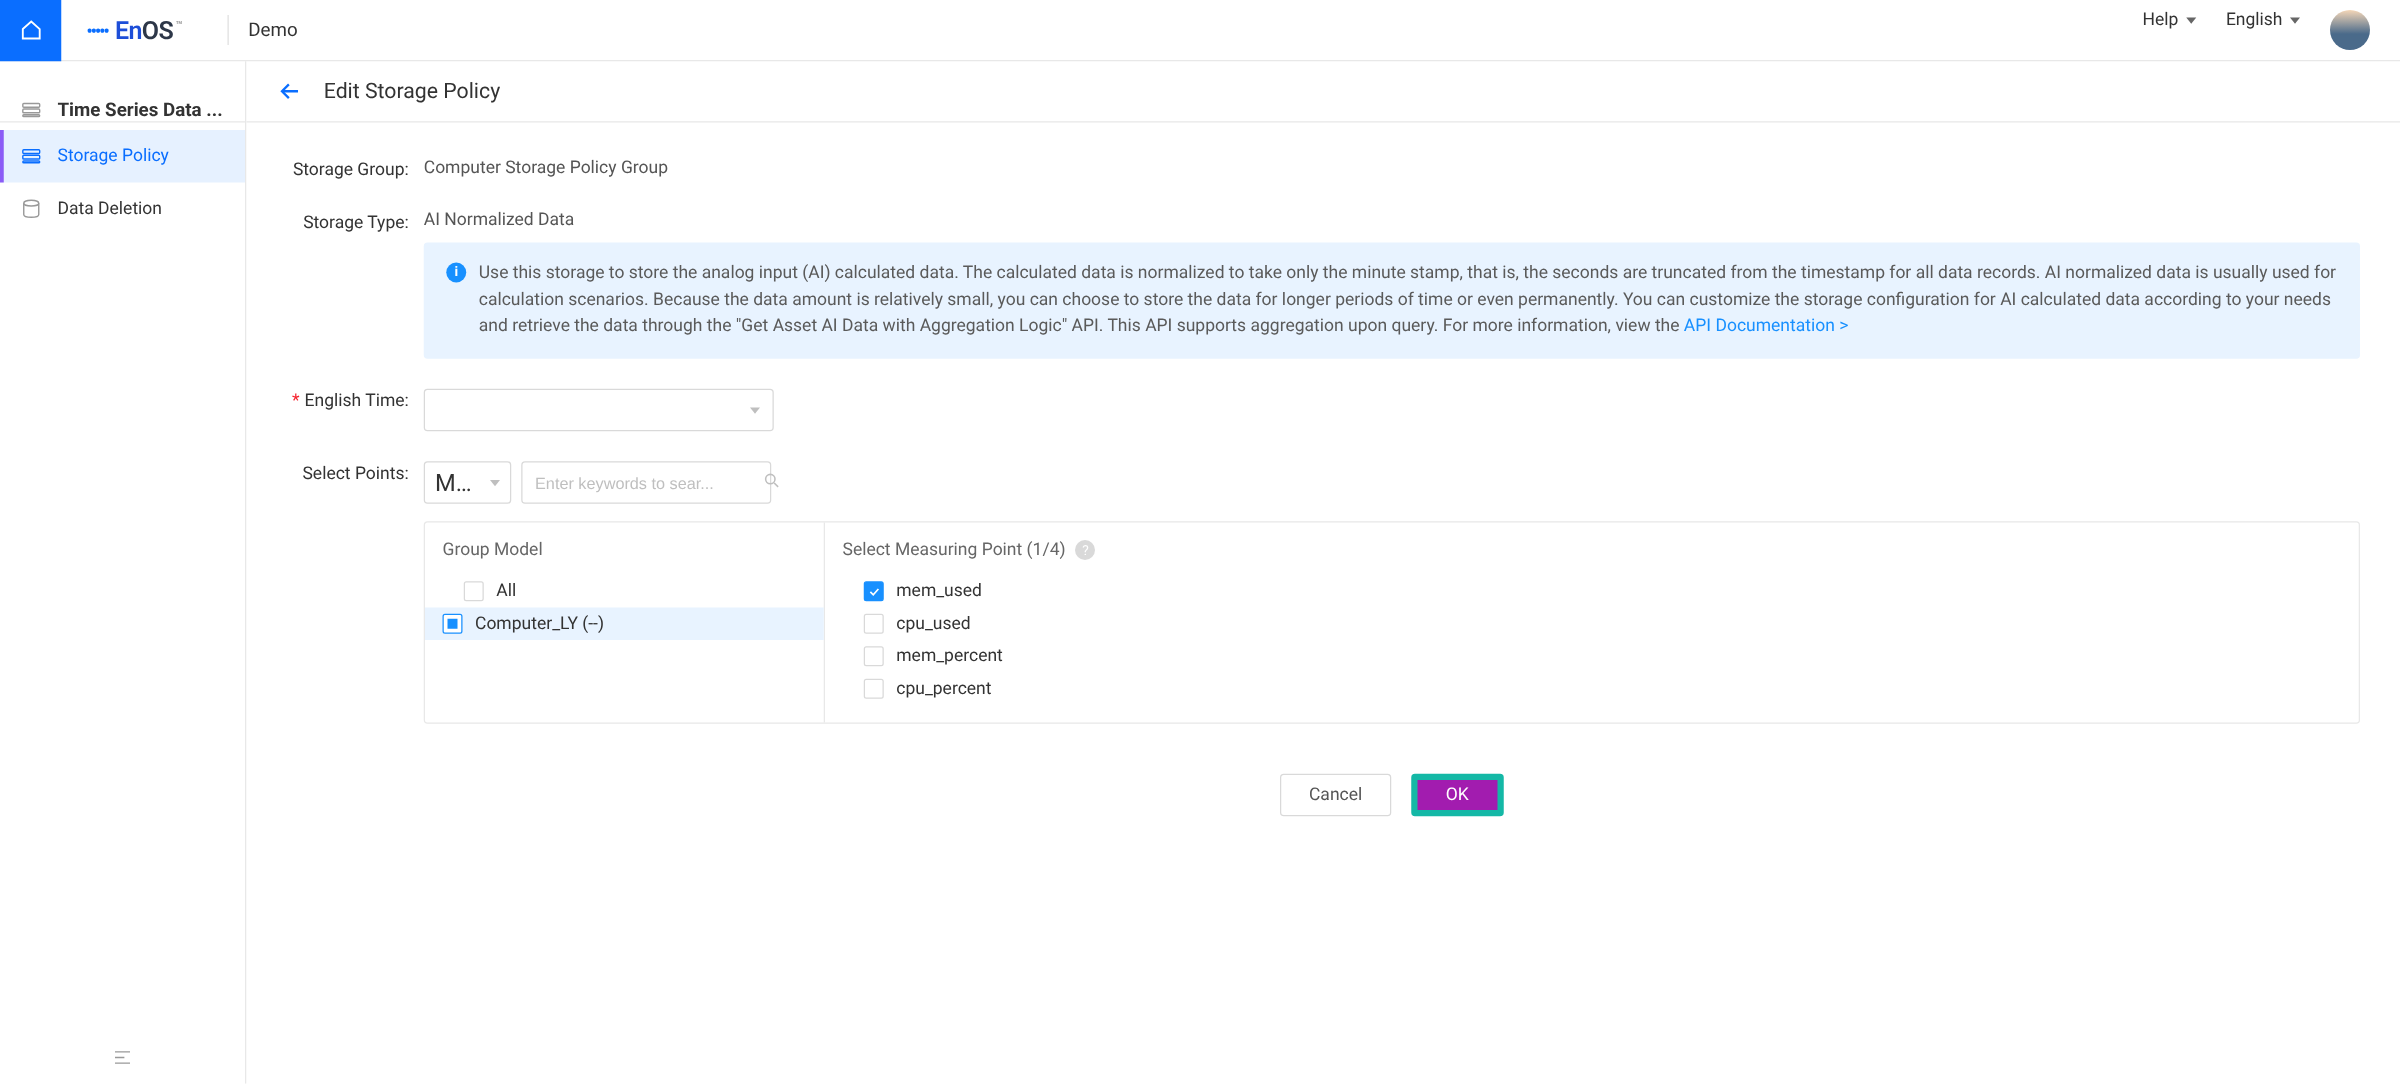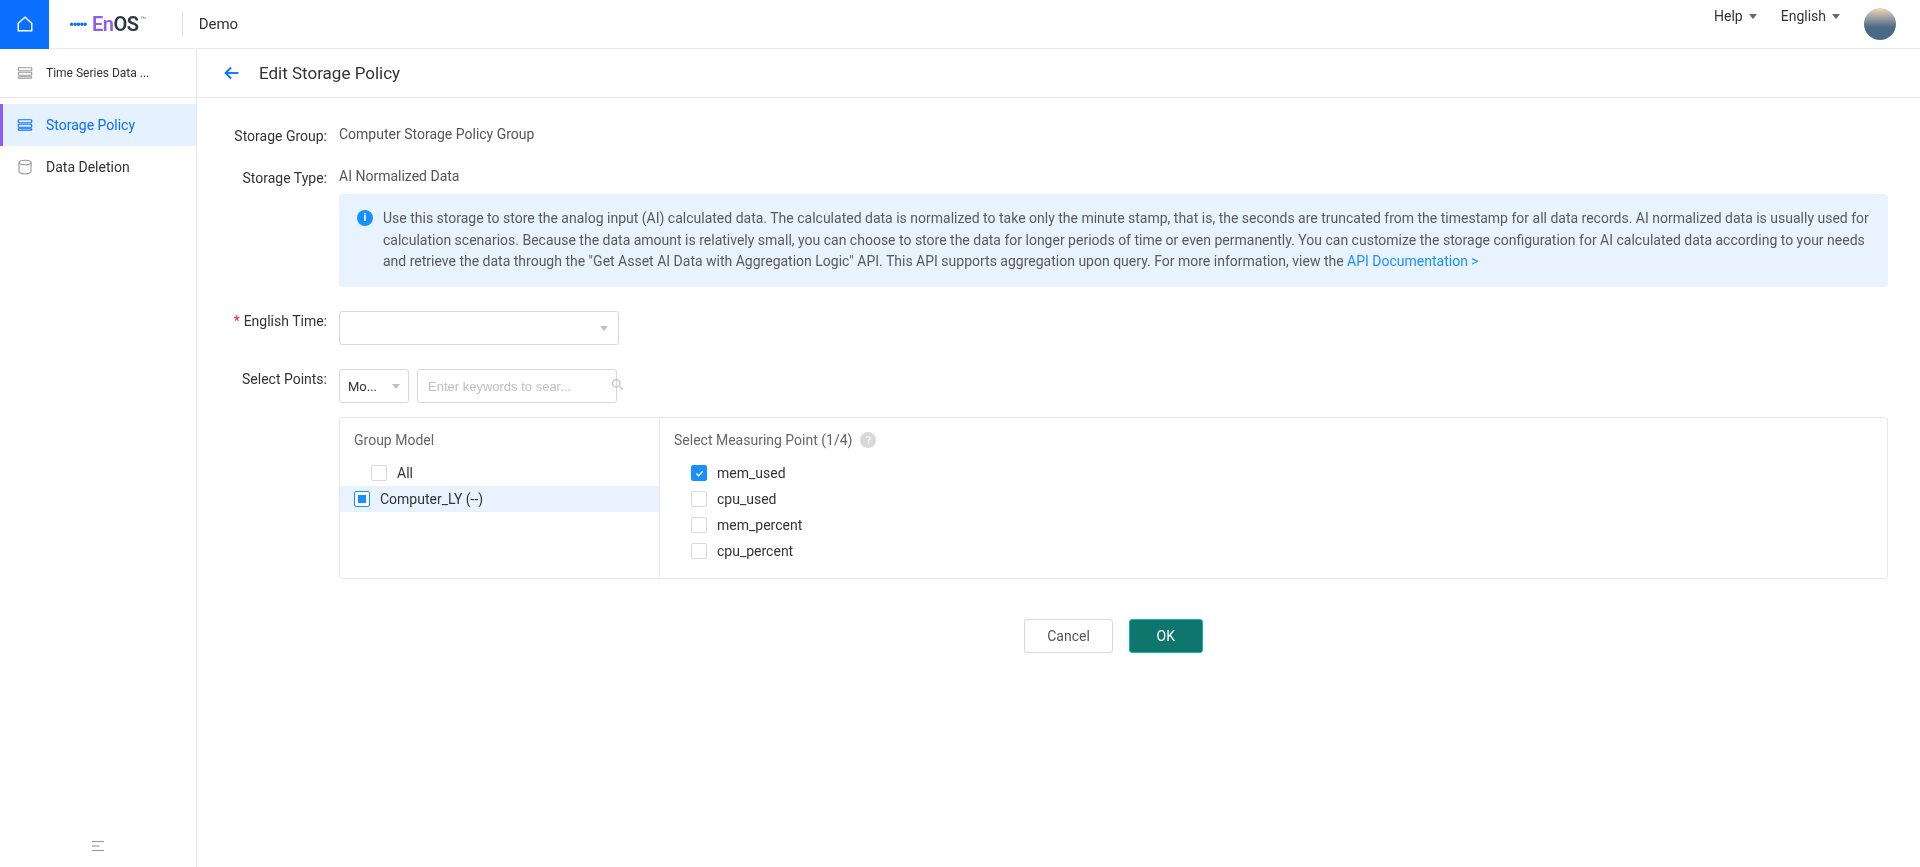--- a/index.html
+++ b/index.html
@@ -36,21 +36,21 @@
       align-items: center;
       padding: 0 20px;
       height: 100%;
     }
     .logo-text {
       font-size: 20px;
       font-weight: 600;
       color: #2d3748;
       letter-spacing: -0.5px;
     }
-    .logo-text .en { color: #8b5cf6; }
+    .logo-text .en { color: #1d4ed8; }
     .logo-text .os { color: #2d3748; }
     .logo-dots { color: #0a6eff; font-size: 16px; margin-right: 6px; letter-spacing: -2px; }
     .logo-tm { font-size: 9px; color: #999; vertical-align: super; margin-left: 2px; }
     .divider-v {
       width: 1px;
       height: 24px;
       background: #e0e0e0;
       margin: 0 16px;
     }
     .tenant-name { color: #333; font-size: 15px; }
@@ -72,28 +72,29 @@
     .sidebar {
       width: 197px;
       border-right: 1px solid #e8e8e8;
       display: flex;
       flex-direction: column;
     }
     .sidebar-title-row {
       height: 49px;
       border-bottom: 1px solid #e8e8e8;
       display: flex;
-      align-items: center;
+      align-items: flex-end;
       padding: 0 16px;
       gap: 12px;
       color: #333;
-      font-size: 12px;
+      font-size: 15px;
       white-space: nowrap;
       overflow: hidden;
       text-overflow: ellipsis;
+      font-weight: bold;
     }
     .sidebar-item {
       height: 42px;
       display: flex;
       align-items: center;
       padding: 0 16px;
       gap: 12px;
       color: #333;
       cursor: pointer;
       font-size: 14px;
@@ -178,21 +179,21 @@
       width: 0; height: 0;
       border-left: 4px solid transparent;
       border-right: 4px solid transparent;
       border-top: 5px solid #bfbfbf;
     }
     
     .points-row { display: flex; gap: 8px; }
     .filter-select {
       height: 34px; width: 70px; border: 1px solid #d9d9d9; border-radius: 3px;
       display: flex; align-items: center; padding: 0 8px; cursor: pointer; gap: 4px;
-      color: #333; font-size: 13px; justify-content: space-between;
+      color: #333; font-size: 19px; justify-content: space-between;
     }
     .filter-select .label-text { overflow: hidden; text-overflow: ellipsis; white-space: nowrap; flex: 1; }
     .filter-caret { color: #bfbfbf; }
     .search-input {
       height: 34px; width: 200px; border: 1px solid #d9d9d9; border-radius: 3px;
       display: flex; align-items: center; padding: 0 10px; color: #bfbfbf; gap: 6px;
     }
     .search-input input {
       border: none; outline: none; flex: 1; font-size: 13px; color: #333; background: transparent;
     }
@@ -234,21 +235,21 @@
       content: ""; width: 8px; height: 8px; background: #1890ff;
     }
     .check-label { color: #333; font-size: 14px; }
     
     .actions { display: flex; gap: 16px; justify-content: center; margin-top: 40px; }
     .btn {
       height: 34px; padding: 0 22px; border-radius: 3px; font-size: 14px; cursor: pointer;
       display: inline-flex; align-items: center; justify-content: center; min-width: 74px;
     }
     .btn-default { border: 1px solid #d9d9d9; background: #fff; color: #555; }
-    .btn-primary { background: #0f766e; color: #fff; border: 1px solid #14b8a6; }
+    .btn-primary { background: #a21caf; color: #fff; border: 5px solid #14b8a6; }
     
     .icon-svg { width: 18px; height: 18px; }
   </style>
 </head>
 <body>
 
 <div class="top-header">
   <div class="home-tile">
     <svg class="icon-svg" viewBox="0 0 24 24" fill="none" stroke="currentColor" stroke-width="2">
       <path d="M3 11 L12 3 L21 11 V21 H3 Z"></path>

